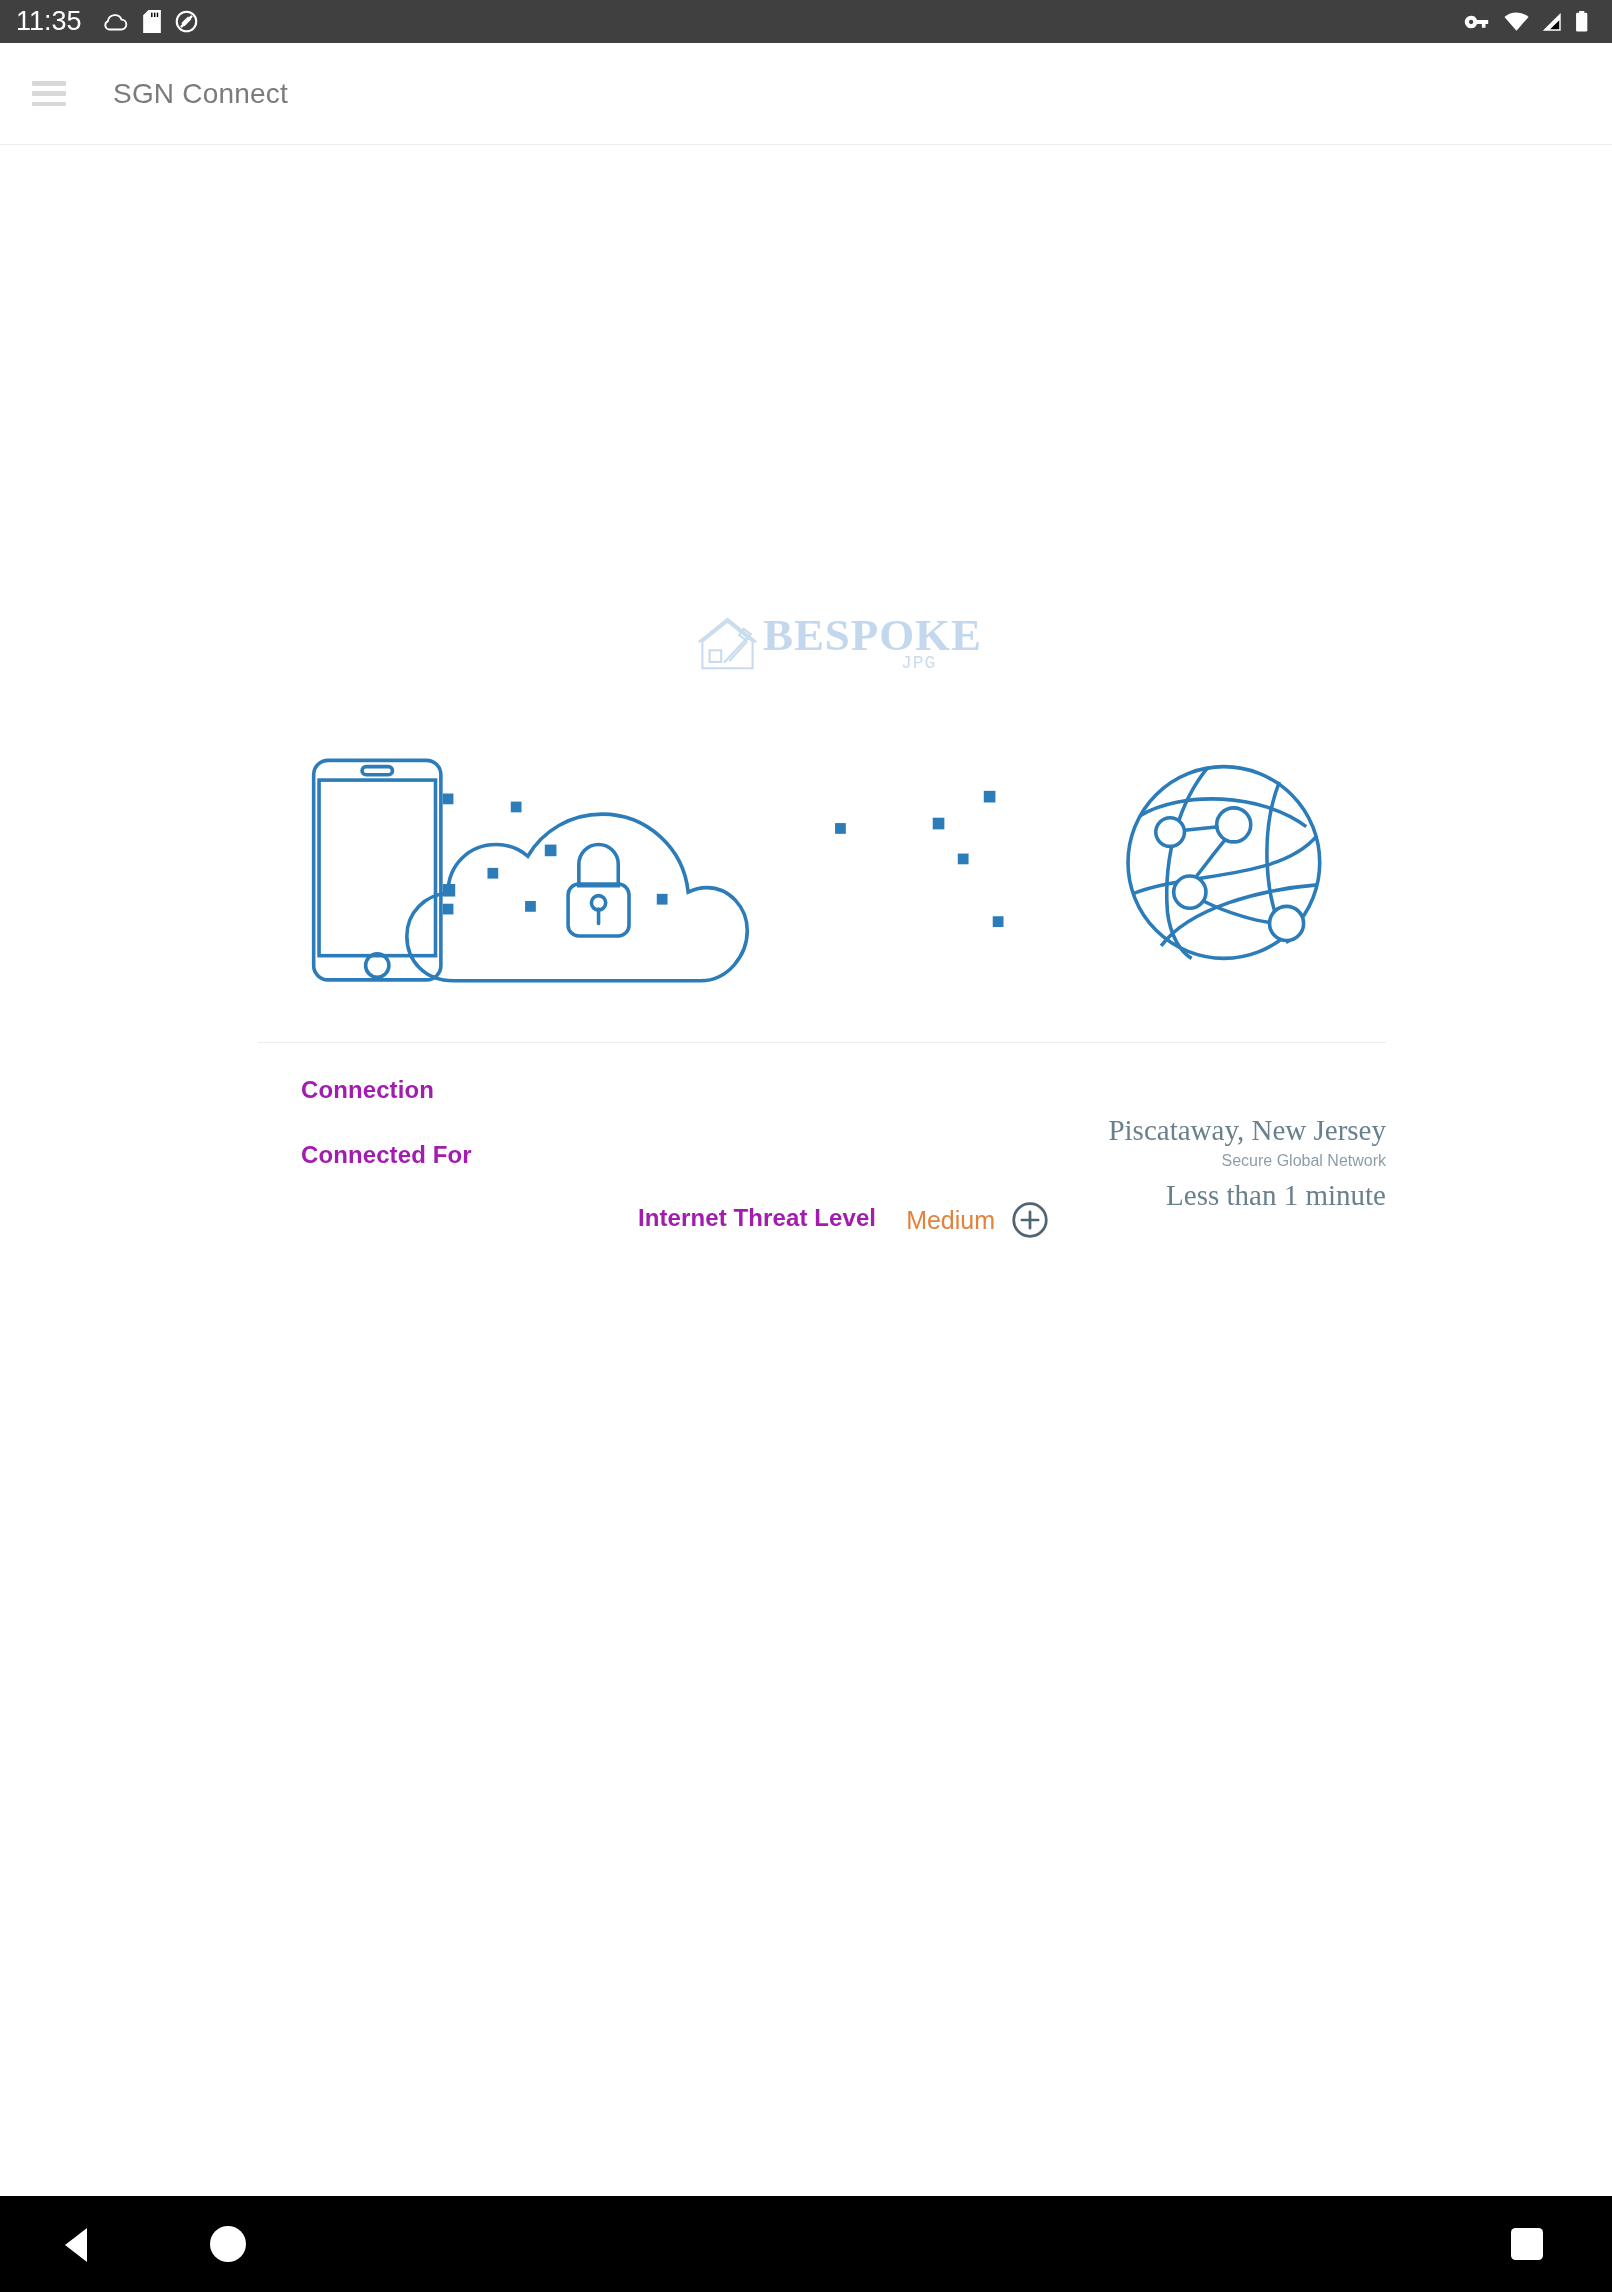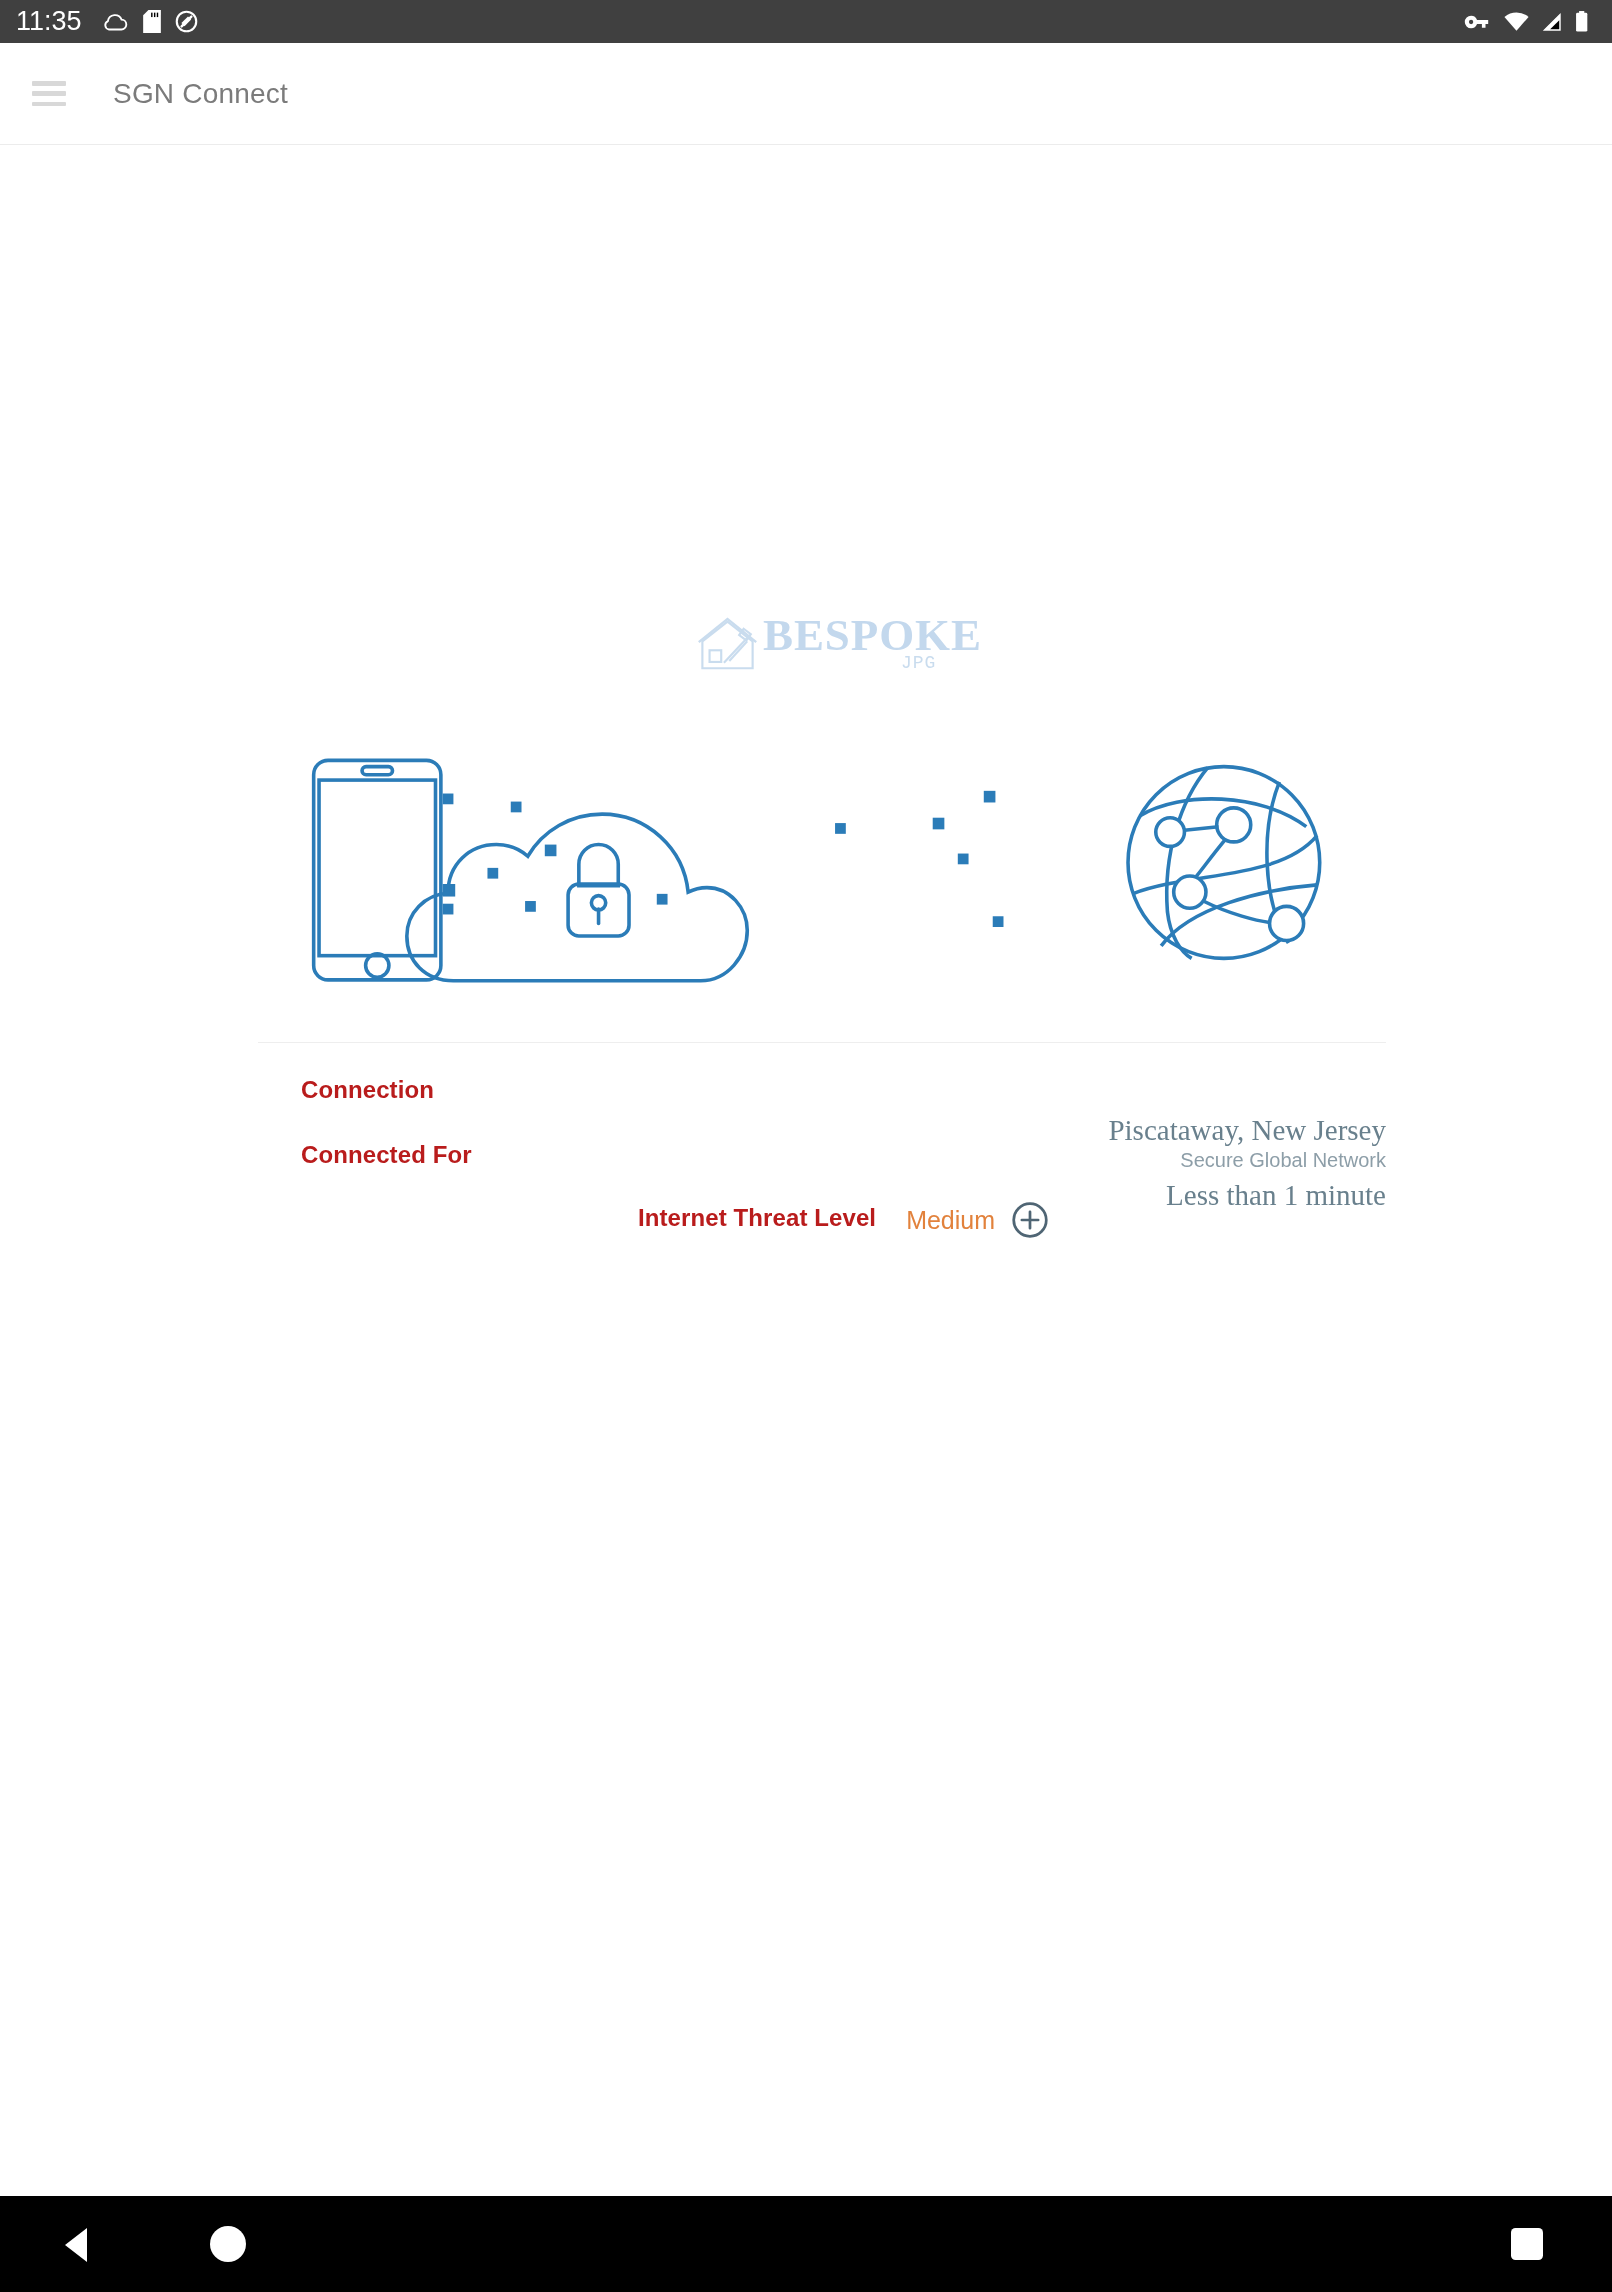--- a/index.html
+++ b/index.html
@@ -151,42 +151,42 @@
     display: flex;
     align-items: flex-start;
     justify-content: space-between;
   }
   #row-connection { top: 927px; }
   #row-connected-for { top: 992px; gap: 7px; }
   #row-threat { top: 1055px; justify-content: center; }
 
   .info-label {
     font-size: 24px;
-    color: #b91c1c;
+    color: #a21caf;
     font-family: "Liberation Sans", sans-serif;
     font-weight: bold;
     letter-spacing: 0.1px;
     padding-left: 43px;
     line-height: 34px;
     white-space: nowrap;
   }
   .info-value-wrap {
     text-align: right;
     padding-right: 0px;
   }
   .info-value {
     font-size: 29px;
     color: #69808d;
     font-family: Liberation Serif, serif;
     line-height: 34px;
     white-space: nowrap;
     margin-top: 40px;
   }
   .info-subvalue {
-    font-size: 20px;
+    font-size: 16px;
     color: #8d9ea8;
     font-family: "Liberation Sans", sans-serif;
     line-height: 23px;
     margin-top: 1.8px;
     white-space: nowrap;
   }
   #row-threat .info-value-wrap {
     display: flex;
     align-items: center;
     gap: 16px;

